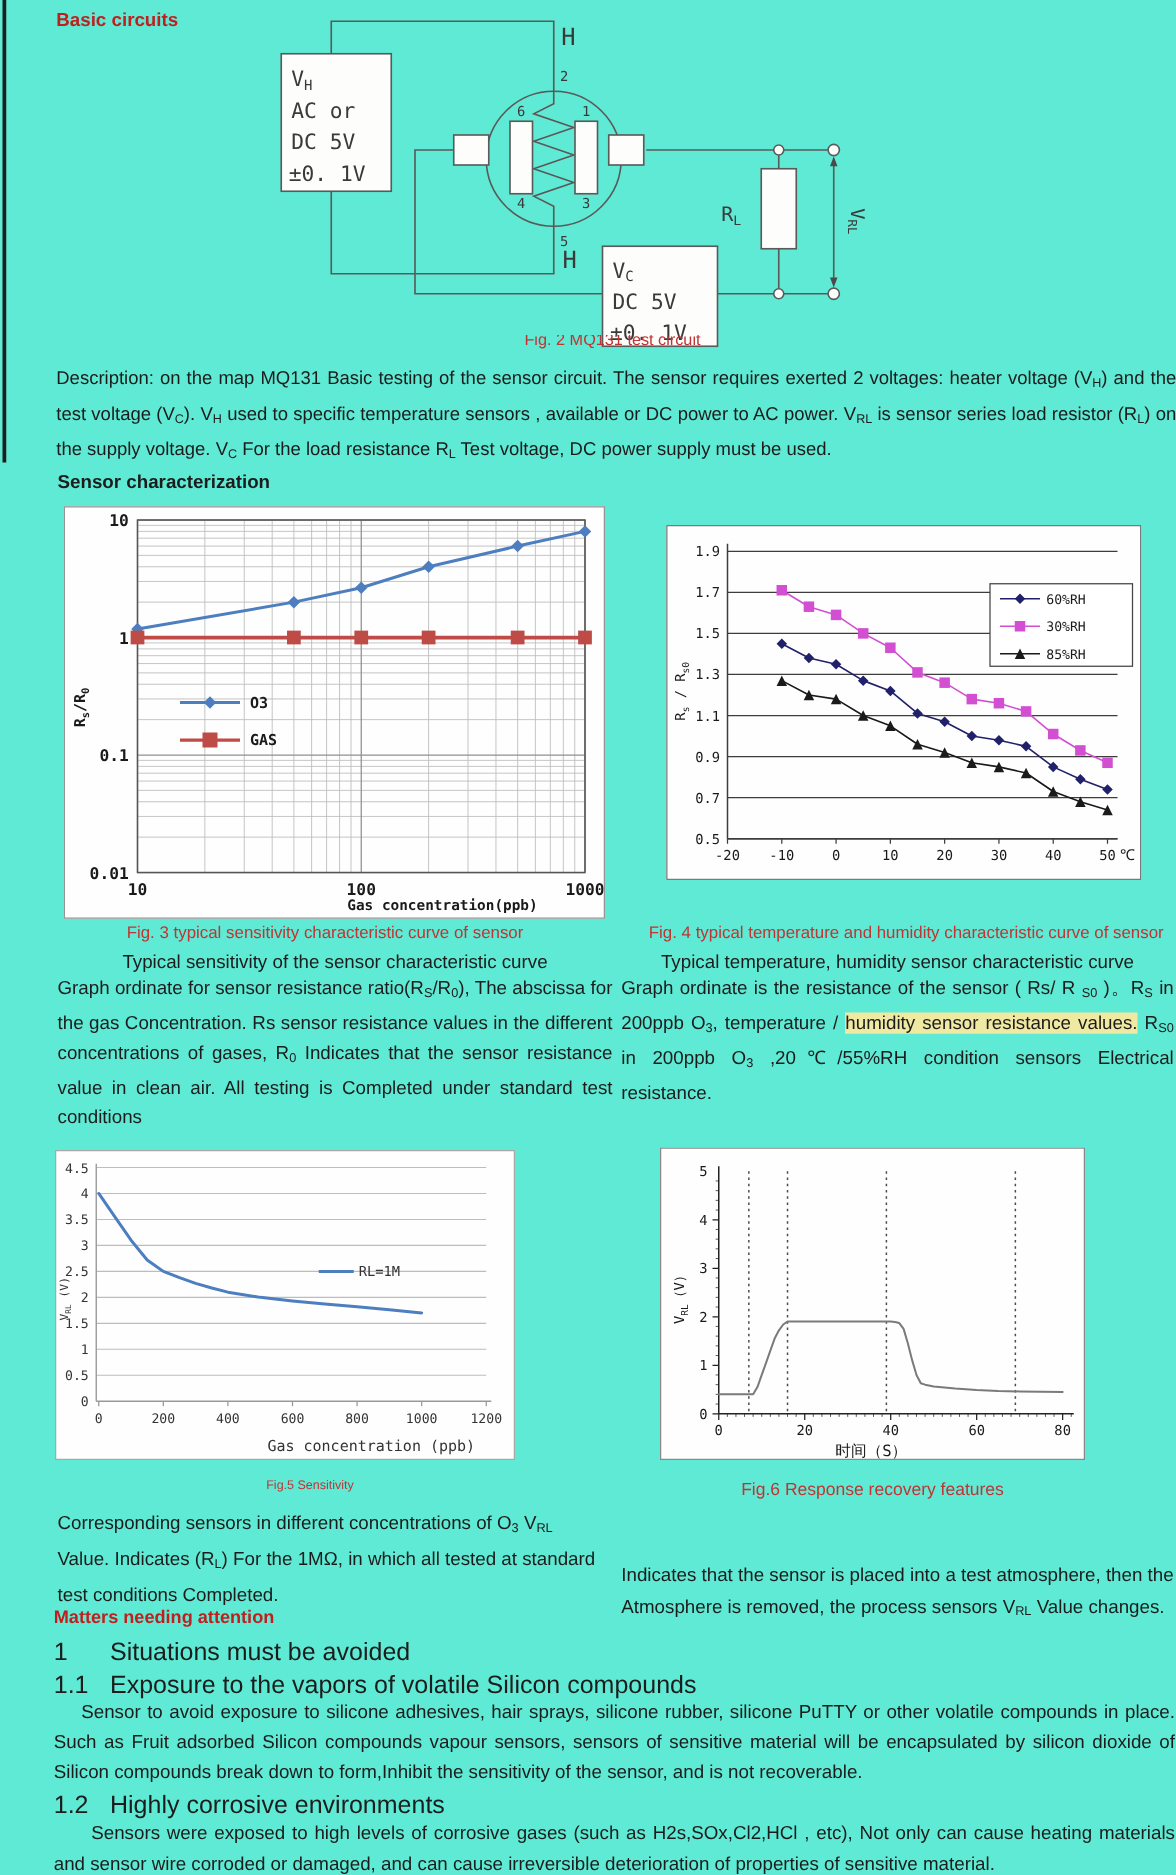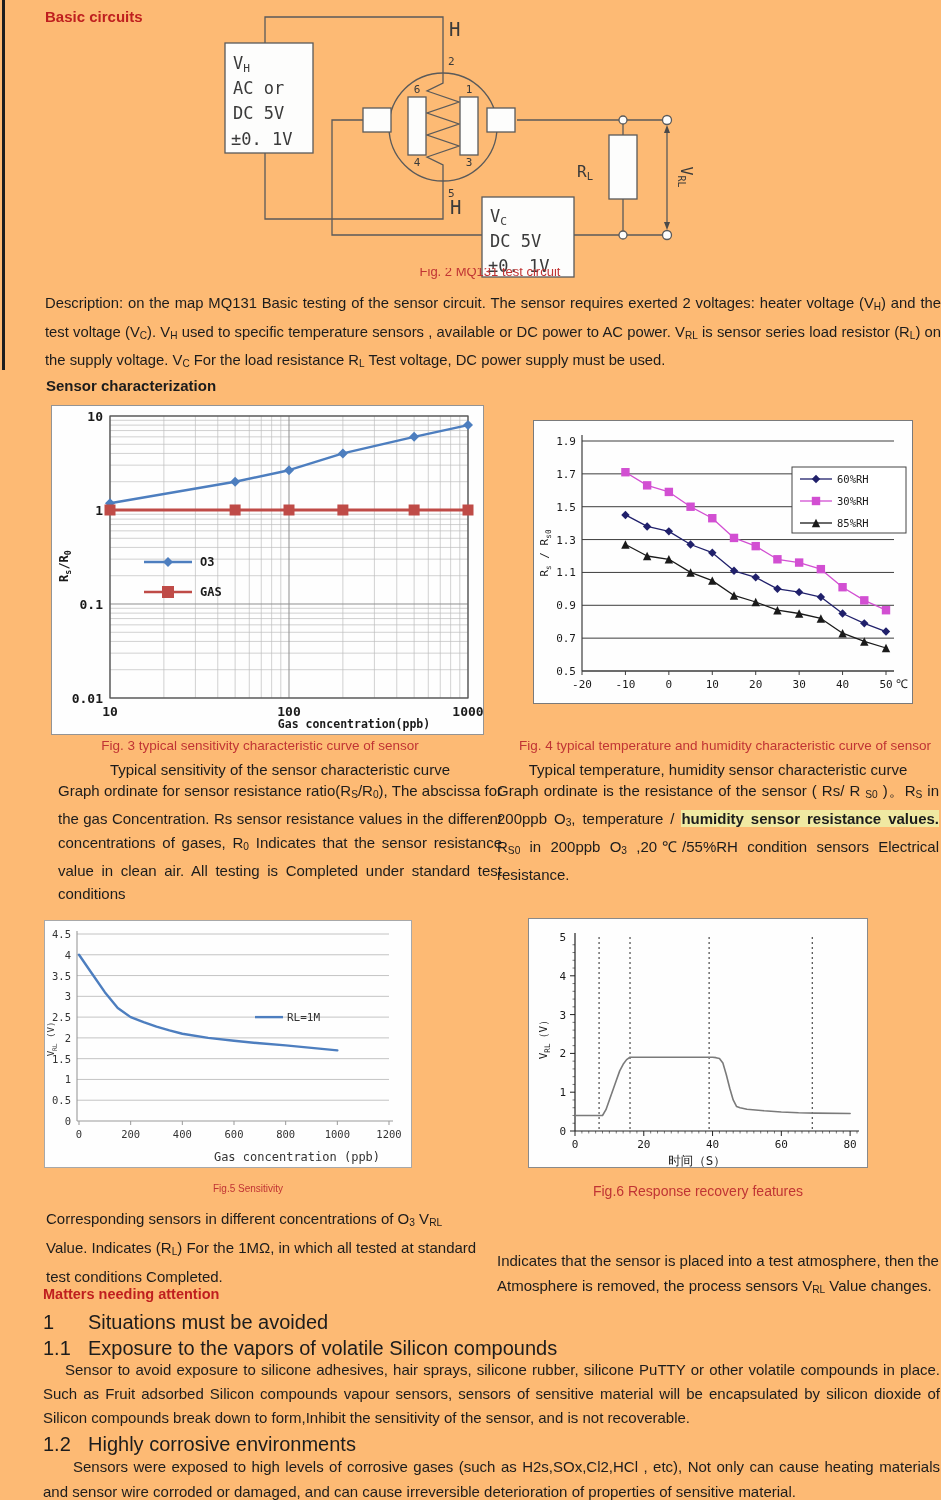--- a/index.html
+++ b/index.html
@@ -1,26 +1,26 @@
 <!DOCTYPE html>
 <html><head>
 <meta charset="utf-8">
 <style>
   html,body{margin:0;padding:0;background:#fff;}
-  .page{position:relative;width:941px;height:1500px;background:#fdba74;overflow:hidden;
+  .page{position:relative;width:941px;height:1500px;background:#5eead4;overflow:hidden;
         font-family:"Liberation Sans",sans-serif;color:#1c1c1c;}
   .abs{position:absolute;}
   .red-head{color:#bf1f1f;font-weight:bold;font-size:15px;}
   .fig-cap{color:#c03434;font-size:13.5px;text-align:center;}
   .body-text{font-size:14.8px;line-height:24.3px;text-align:justify;}
   .col-text{font-size:15px;line-height:23.7px;text-align:justify;}
   .col-line1{font-size:15px;text-align:center;margin-bottom:1px;}
   .plain{font-size:15px;}
   .sub{font-size:0.68em;vertical-align:-0.22em;}
-  .hl{background:#f0e9a2;font-weight:bold;}
+  .hl{background:#f0e9a2;}
   .item-row{font-size:20px;}
   .item-num{display:inline-block;width:45px;}
   .edge-bar{background:#1d1d1d;}
   .figbox{background:#fefefe;box-sizing:border-box;}
   .clipcap{overflow:hidden;height:13px;}
   .clipcap>div{margin-top:-4px;}
   svg text{font-family:"DejaVu Sans Mono",monospace;}
   svg .serif{font-family:"Liberation Serif",serif;}
   .svgsub{font-size:0.66em;}
 </style>
@@ -269,21 +269,21 @@
         <text x="303" y="84" font-size="10.5" text-anchor="start" fill="#1a1a1a">30%RH</text>
         <line x1="266" y1="102" x2="298" y2="102" stroke="#1a1a1a" stroke-width="1.3"></line>
         <path d="M282,97.8 L286.2,106.2 L277.8,106.2 Z" fill="#1a1a1a"></path>
         <text x="303" y="106" font-size="10.5" text-anchor="start" fill="#1a1a1a">85%RH</text>
       </svg>
   </div>
 
   <div class="abs fig-cap" style="left:40px;top:738px;width:440px;">Fig. 3 typical sensitivity characteristic curve of sensor</div>
   <div class="abs fig-cap" style="left:512px;top:738px;width:426px;">Fig. 4 typical temperature and humidity characteristic curve of sensor</div>
 
-  <div class="abs" style="left:46px;top:761px;width:444px;margin-left:12px;">
+  <div class="abs" style="left:46px;top:761px;width:444px;">
     <div class="col-line1">Typical sensitivity of the sensor characteristic curve</div>
     <div class="col-text"><span>Graph ordinate for sensor resistance ratio(R</span><span class="sub">S</span><span>/R</span><span class="sub">0</span><span>), The abscissa for the gas Concentration. Rs sensor resistance values in the different concentrations of gases, R</span><span class="sub">0</span><span> Indicates that the sensor resistance value in clean air. All testing is Completed under standard test conditions</span></div>
   </div>
   <div class="abs" style="left:497px;top:761px;width:442px;">
     <div class="col-line1">Typical temperature, humidity sensor characteristic curve</div>
     <div class="col-text"><span>Graph ordinate is the resistance of the sensor ( Rs/ R </span><span class="sub">S0</span><span> )。R</span><span class="sub">S</span><span> in 200ppb O</span><span class="sub">3</span><span>, temperature / </span><span class="hl">humidity sensor resistance values.</span><span> R</span><span class="sub">S0</span><span> in 200ppb O</span><span class="sub">3</span><span> ,20℃/55%RH condition sensors Electrical resistance.</span></div>
   </div>
 
   <div class="abs figbox" style="left:44px;top:920px;width:368px;height:248px;border:1px solid #a8a8a8;">
     <svg id="svg-fig5" width="366" height="246" viewBox="0 0 366 246">

